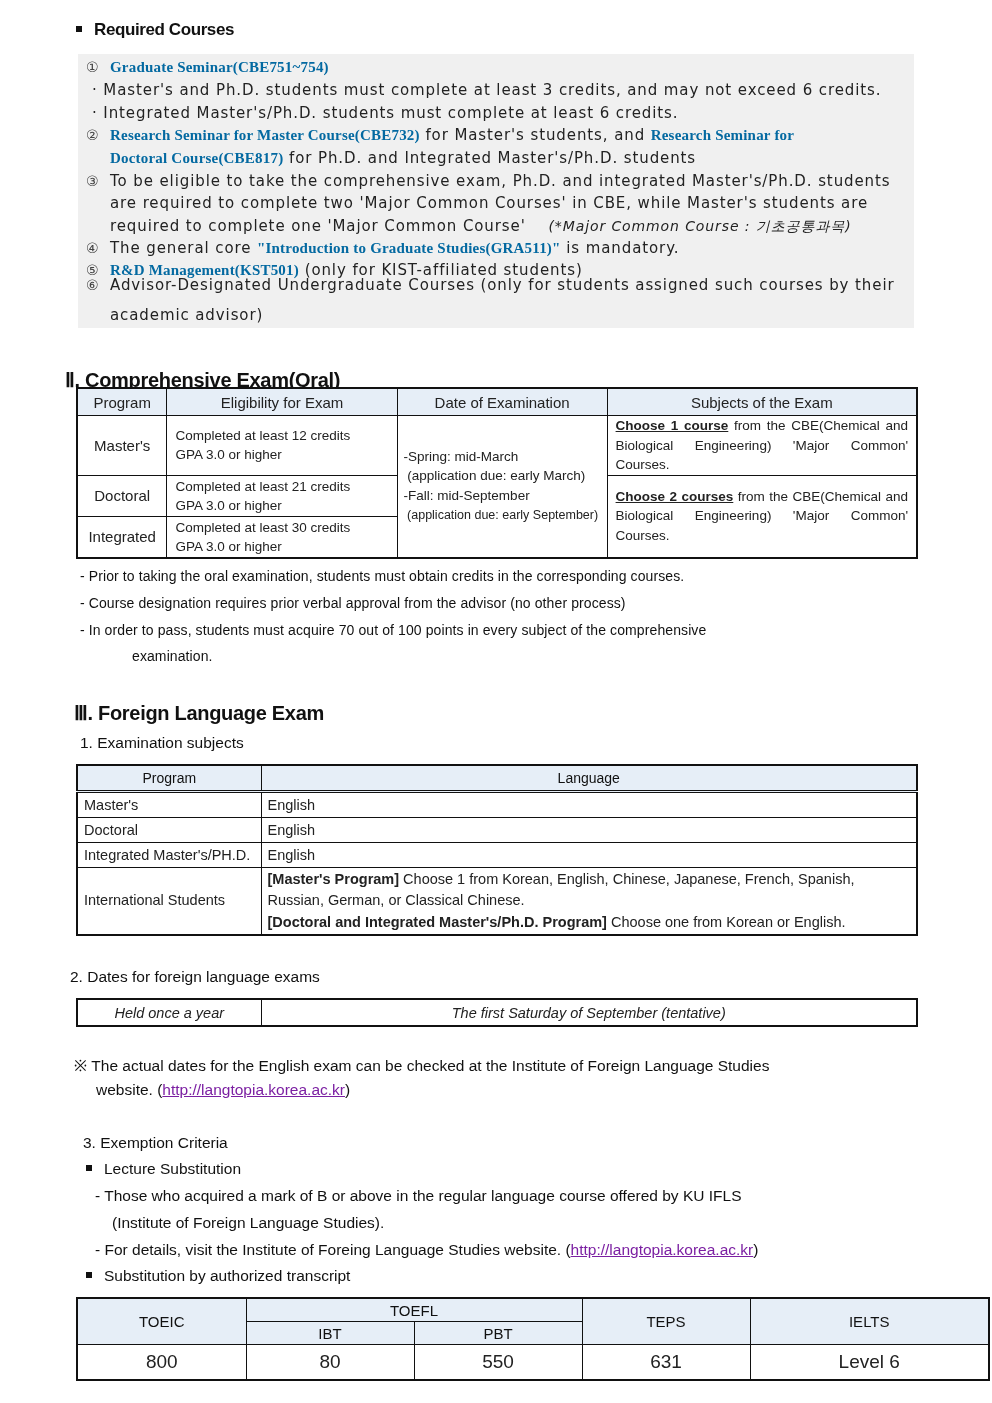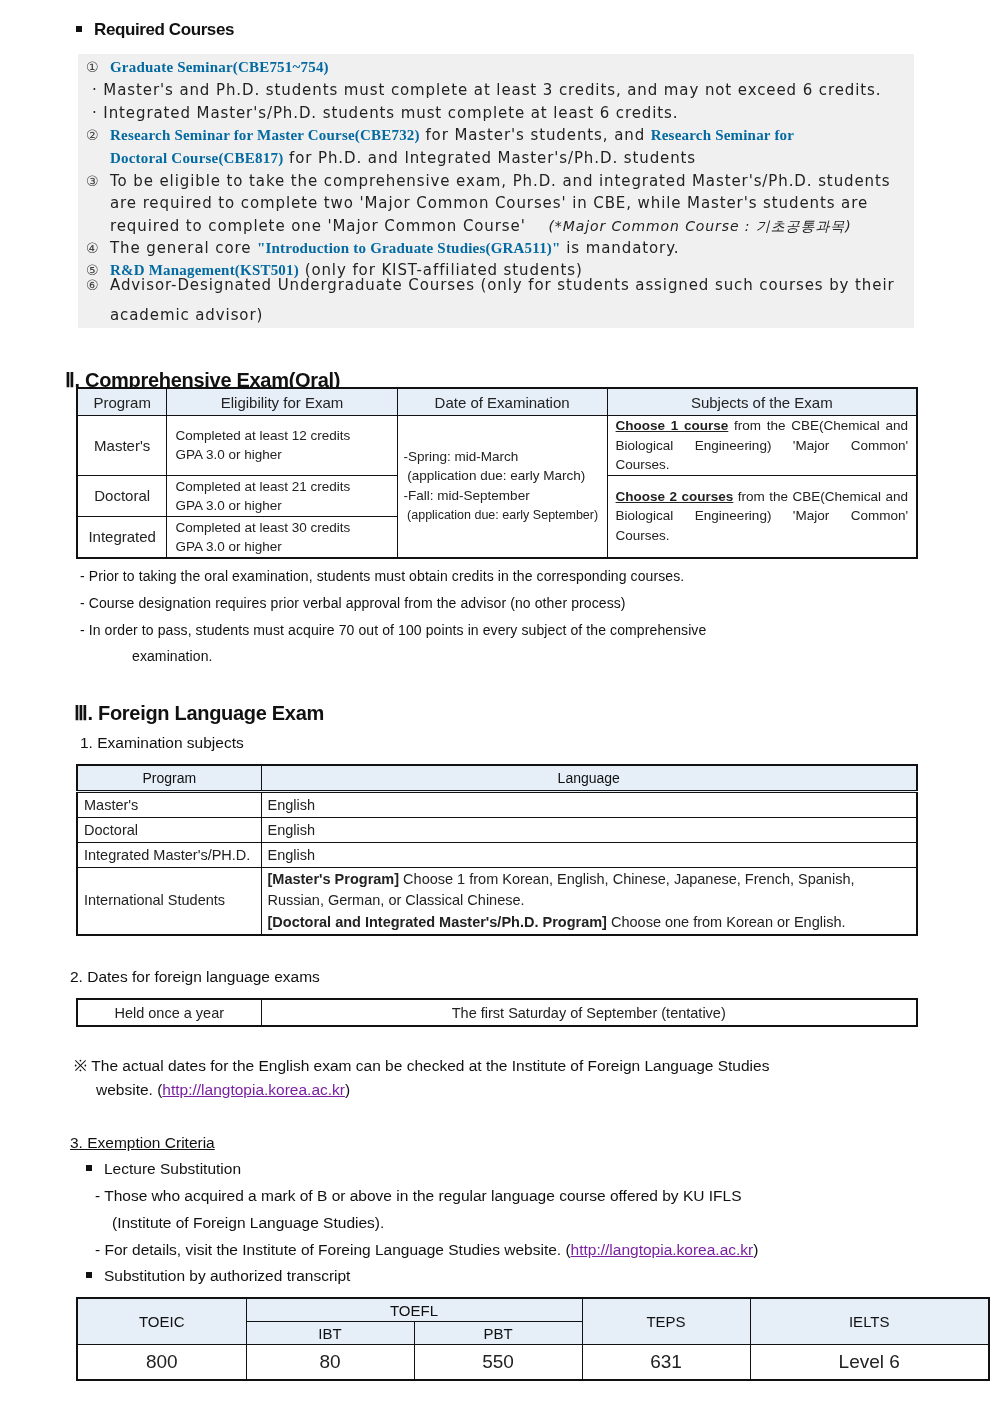--- a/index.html
+++ b/index.html
@@ -30,21 +30,21 @@
     .u { text-decoration: underline; font-weight: bold; }
 
     .dash { position: absolute; left: 80px; font-size: 14px; font-family: "Liberation Sans", sans-serif; letter-spacing: 0.1px; white-space: nowrap; color: #111; }
 
     .t2 { left: 76px; top: 764px; width: 842px; border: 2px solid #111; }
     .t2 th { background: #e6eef7; border: 1px solid #111; border-bottom: 3px double #111; font-weight: normal; font-size: 14px; height: 22px; }
     .t2 td { border: 1px solid #111; font-size: 14.5px; padding: 0 6px; height: 24px; color: #222; }
     .t2 td.intl { height: 66px; line-height: 21.5px; }
     .t2 .b { font-weight: bold; }
 
-    .t3 { left: 76px; top: 998px; width: 842px; border: 2px solid #111; }
+    .t3 { left: 76px; top: 998px; width: 842px; border: 2px solid #111; font-style: italic; }
     .t3 td { border: 1px solid #111; font-size: 14.5px; text-align: center; height: 23px; color: #222; }
 
     .link { color: #7b1fa2; text-decoration: underline; }
 
     .t4 { left: 76px; top: 1297px; width: 914px; border: 2px solid #111; }
     .t4 th { background: #e6eef7; border: 1px solid #111; font-weight: normal; font-size: 15px; height: 20px; }
     .t4 td { border: 1px solid #111; font-size: 19px; text-align: center; height: 32px; color: #222; }
 
     .body-text { position: absolute; font-family: "Liberation Sans", sans-serif; font-size: 15.5px; white-space: nowrap; color: #111; }
     .bullet-sq { display: inline-block; width: 6px; height: 6px; background: #111; margin-right: 12px; vertical-align: middle; position: relative; top: -2px; }
@@ -188,21 +188,21 @@
 </tbody>
   </table>
 
 <div class="body-text" style="left:74px; top:1054px;">
   <span>※</span>&nbsp;<span>The actual dates for the English exam can be checked at the Institute of Foreign Language Studies</span>
 </div>
 <div class="body-text" style="left:96px; top:1081px;">
   <span>website. (</span><span class="link">http://langtopia.korea.ac.kr</span><span>)</span>
 </div>
 
-<div class="body-text" style="left:70px; top:1134px;text-decoration:underline;">3. Exemption Criteria</div>
+<div class="body-text" style="left:83px; top:1134px;">3. Exemption Criteria</div>
 <div class="body-text" style="left:86px; top:1160px;">
   <span class="bullet-sq"></span><span>Lecture Substitution</span>
 </div>
 <div class="body-text" style="left:95px; top:1187px;">- Those who acquired a mark of B or above in the regular language course offered by KU IFLS</div>
 <div class="body-text" style="left:112px; top:1214px;">(Institute of Foreign Language Studies).</div>
 <div class="body-text" style="left:95px; top:1241px;">
   <span>- For details, visit the Institute of Foreing Language Studies website. (</span><span class="link">http://langtopia.korea.ac.kr</span><span>)</span>
 </div>
 <div class="body-text" style="left:86px; top:1267px;">
   <span class="bullet-sq"></span><span>Substitution by authorized transcript</span>

